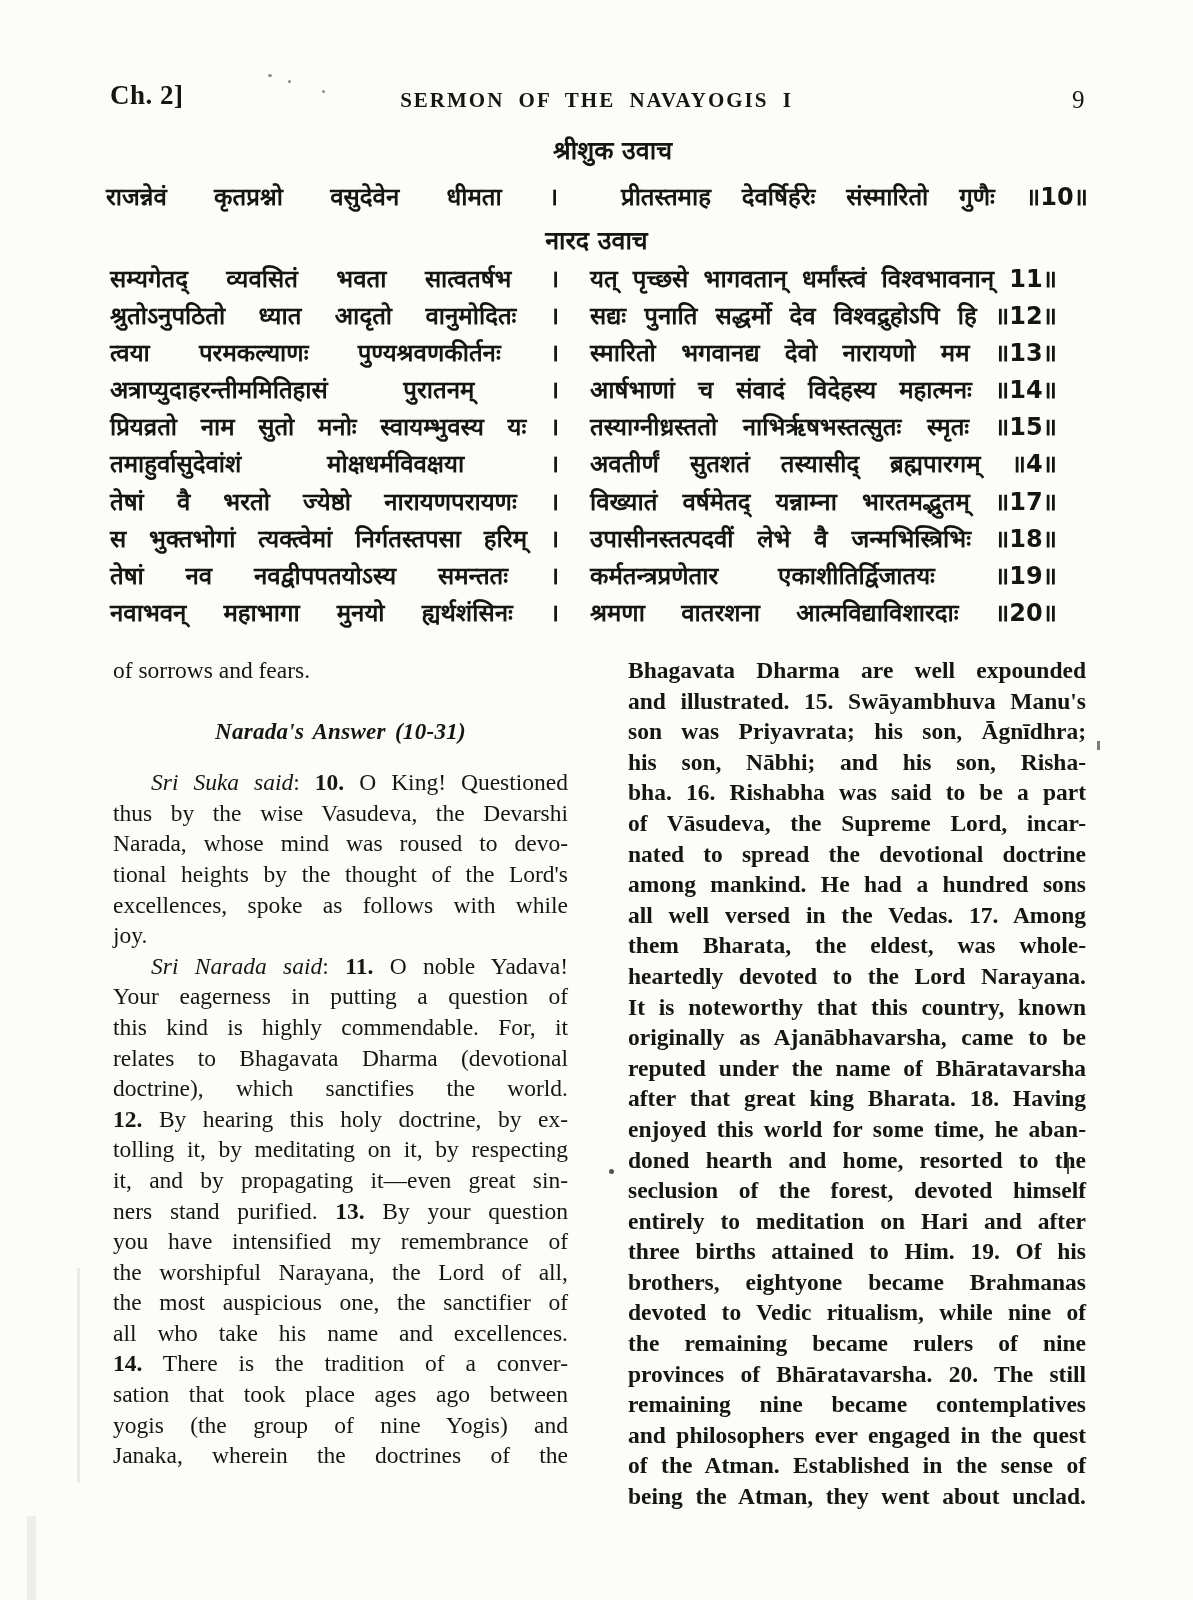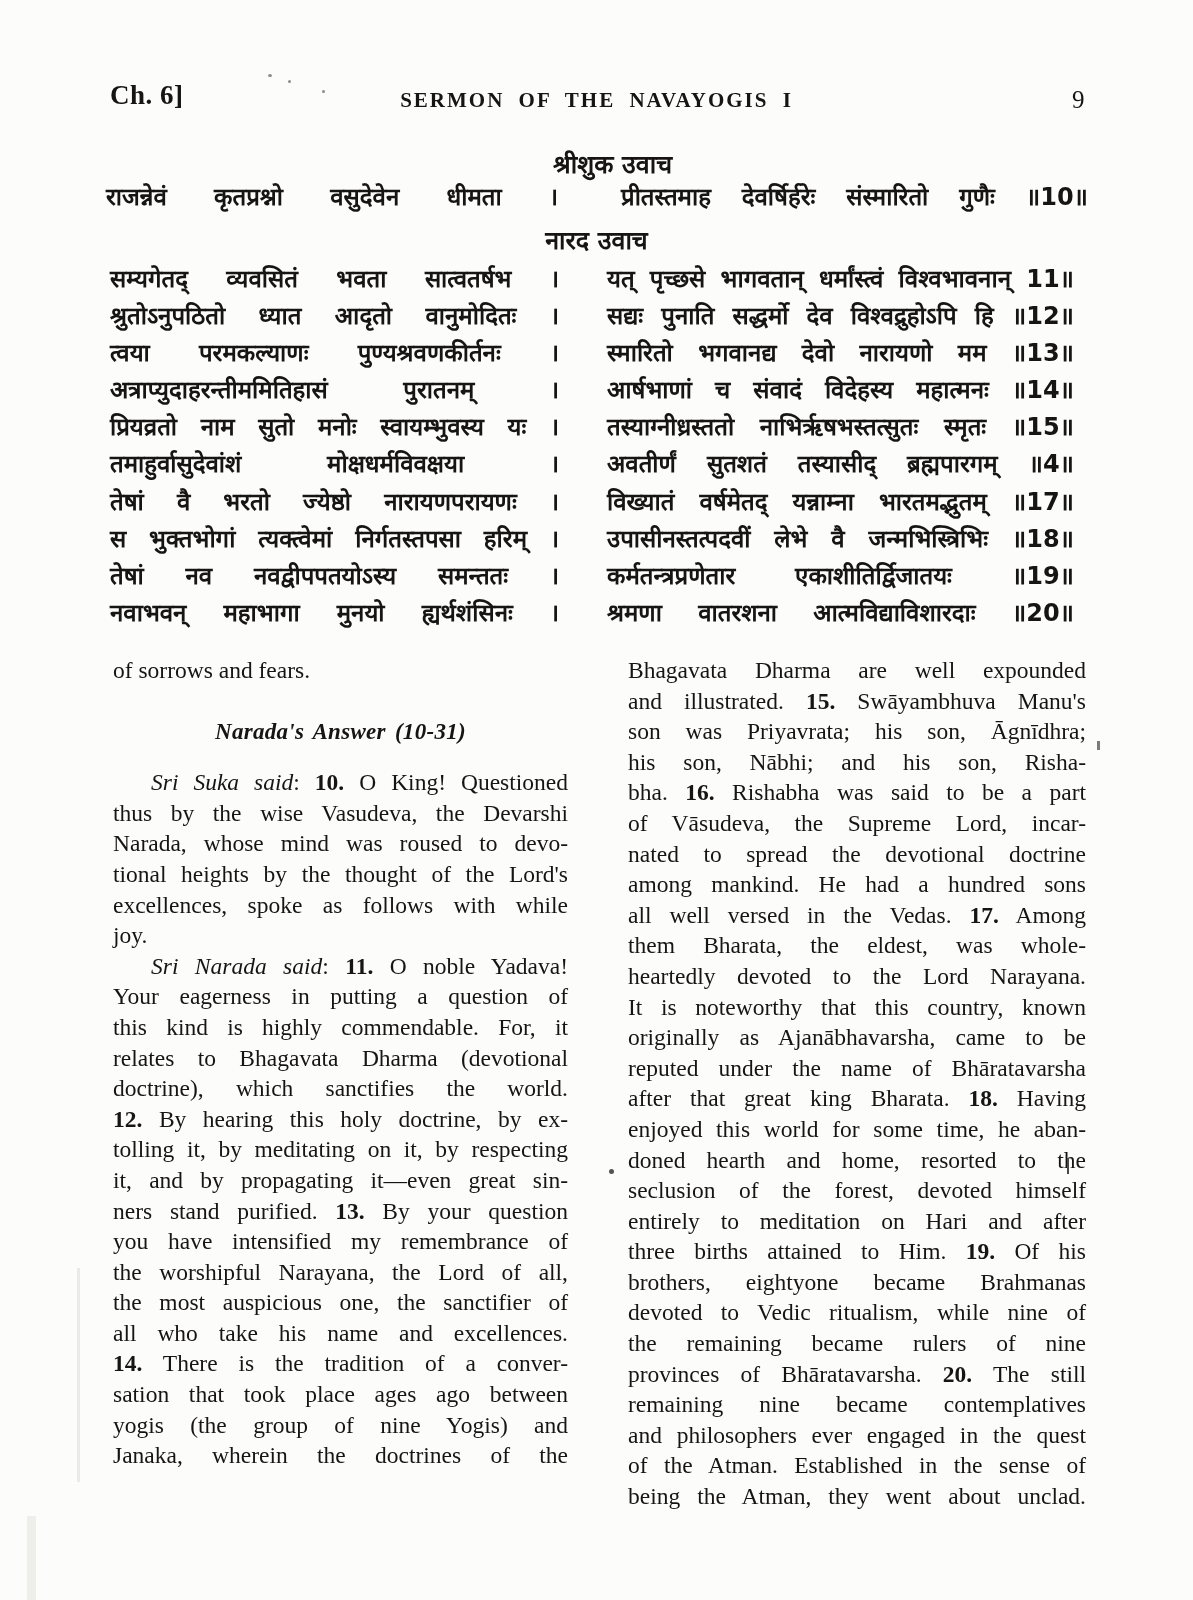--- a/index.html
+++ b/index.html
@@ -9,51 +9,51 @@
     font-family:"Liberation Serif", serif;
   }
   .abs{position:absolute;}
   
   .chapter{left:110px;top:80px;font-size:27px;font-weight:bold;letter-spacing:.5px;}
   .ptitle{left:0;right:0;top:88px;text-align:center;font-size:21px;letter-spacing:2px;word-spacing:7px;font-weight:600;}
   .pnum{left:1072px;top:86px;font-size:25px;}
   
   .dev{font-family:"DejaVu Sans","Liberation Sans",sans-serif;font-weight:700;}
   .speaker{left:0;right:0;text-align:center;font-size:25px;}
-  .sp1{top:146px;padding-left:32px;}
+  .sp1{top:132px;padding-left:32px;}
   .sp2{top:222px;}
   .v10l{left:106px;top:179px;width:452px;font-size:24px;}
   .v10r{left:621px;top:179px;width:467px;font-size:24px;}
   .vcol{top:261px;font-size:24px;line-height:37.1px;}
   .vcol-l{left:110px;width:449px;}
-  .vcol-r{left:607px;width:467px;}
+  .vcol-r{left:590px;width:467px;}
   
   .encol{font-size:23.5px;line-height:30.6px;}
   .en-l{left:113px;top:655px;width:455px;}
-  .en-r{left:628px;top:655px;width:458px;}
+  .en-r{left:628px;top:655px;width:458px;font-weight:bold;}
   .subhead{font-weight:bold;font-style:italic;text-align:center;font-size:23px;
            margin-top:31px;margin-bottom:20px;letter-spacing:.3px;word-spacing:3px;}
   
   .ln{text-align:justify;text-align-last:justify;white-space:normal;}
   .endline{text-align-last:left;}
   .indent{text-indent:38px;}
   .jl{text-align:justify;text-align-last:justify;}
   .speck{width:4px;height:3px;border-radius:50%;background:#8e8c86;}
   .edge1{left:77px;top:1268px;width:3px;height:214px;background:#eceae5;}
   .edge2{left:27px;top:1516px;width:9px;height:84px;background:#efeee9;}
   .tick{left:1067px;top:1158px;width:2px;height:16px;background:#4a4945;}
   .dotmark{left:609px;top:1169px;width:5px;height:5px;border-radius:50%;background:#55534e;}
   .quirk{left:1097px;top:741px;width:3px;height:9px;background:#7d7b75;}
 </style>
 </head>
 <body>
 
 <div>
 
-  <div class="abs chapter">Ch. 6]</div>
+  <div class="abs chapter">Ch. 2]</div>
   <div class="abs ptitle">SERMON OF THE NAVAYOGIS I</div>
   <div class="abs pnum">9</div>
 
   <div class="abs speaker sp1 dev">श्रीशुक उवाच</div>
   <div class="abs v10l dev jl">राजन्नेवं कृतप्रश्नो वसुदेवेन धीमता ।</div>
   <div class="abs v10r dev jl">प्रीतस्तमाह देवर्षिर्हरेः संस्मारितो गुणैः ॥10॥</div>
   <div class="abs speaker sp2 dev">नारद उवाच</div>
 
   <div class="abs vcol vcol-l dev">
       <div class="ln">सम्यगेतद् व्यवसितं भवता सात्वतर्षभ ।</div>

